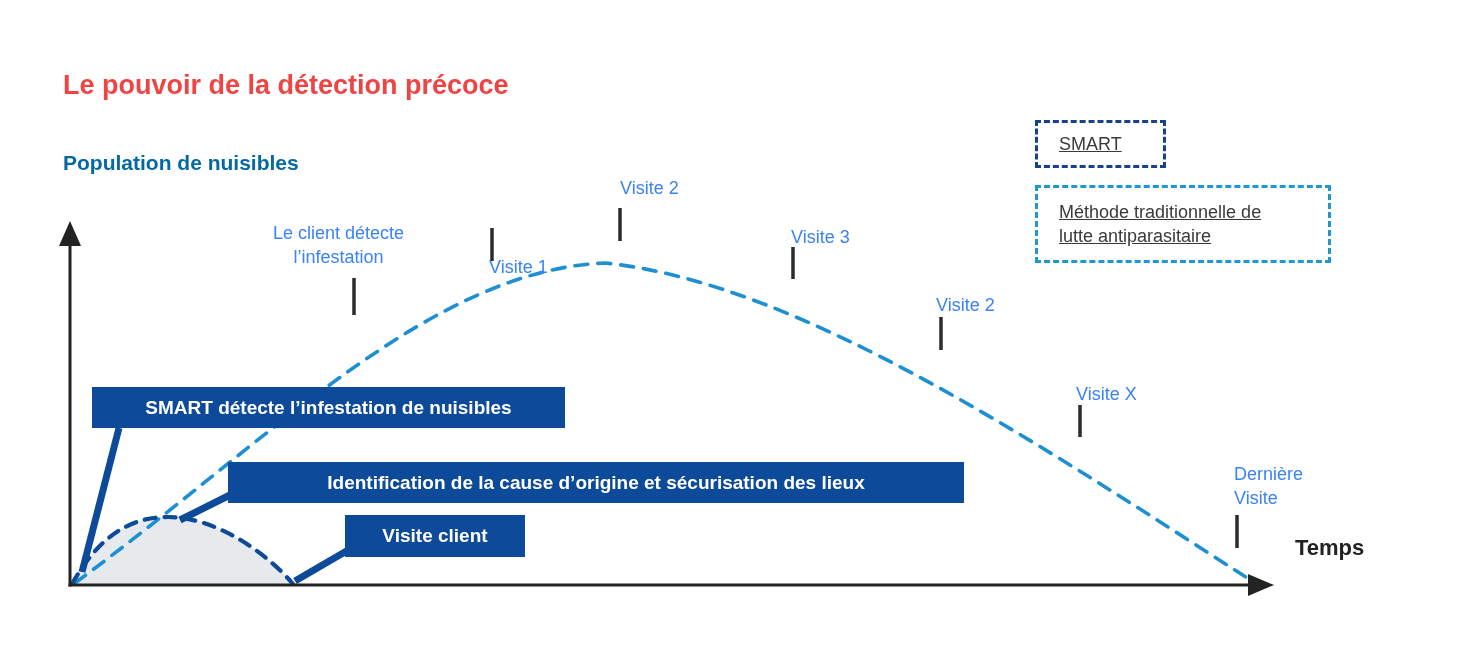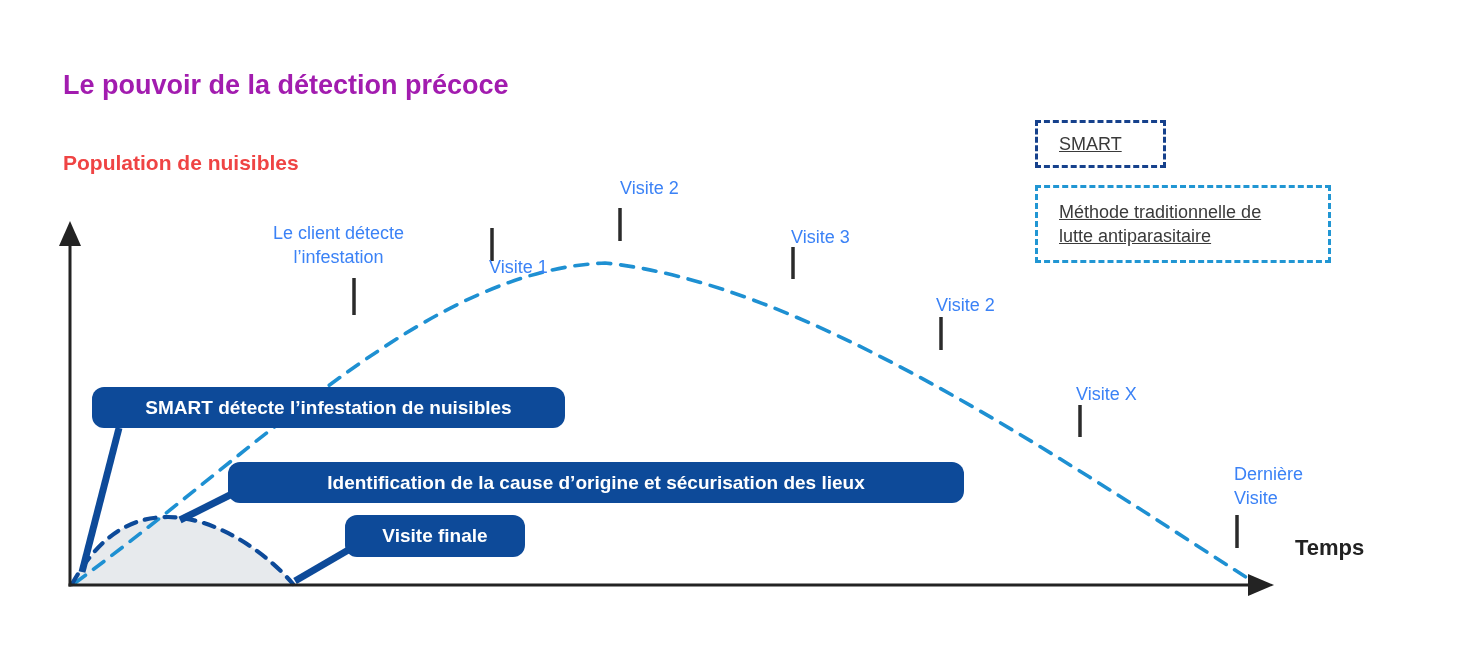--- a/index.html
+++ b/index.html
@@ -1,25 +1,25 @@
 <!DOCTYPE html>
 <html><head>
 <meta charset="utf-8">
 <style>
   html,body{margin:0;padding:0;background:#fff;}
   body{width:1462px;height:656px;position:relative;overflow:hidden;
        font-family:"Liberation Sans",sans-serif;}
   .abs{position:absolute;}
-  .title{left:63px;top:70px;font-size:27px;font-weight:bold;color:#a21caf;}
-  .ylabel{left:63px;top:151px;font-size:21px;font-weight:bold;color:#ef4444;}
+  .title{left:63px;top:70px;font-size:27px;font-weight:bold;color:#ef4444;}
+  .ylabel{left:63px;top:151px;font-size:21px;font-weight:bold;color:#0369a1;}
   .xlabel{left:1295px;top:535px;font-size:22px;font-weight:bold;color:#222;}
   svg.layer{position:absolute;left:0;top:0;width:1462px;height:656px;}
   .annot{font-size:18px;color:#3b82f6;white-space:pre-line;line-height:1.32;}
   .callout{background:#0d4a99;color:#fff;font-weight:bold;font-size:19px;
-           display:flex;align-items:center;justify-content:center;text-align:right;border-radius:12px;}
+           display:flex;align-items:center;justify-content:center;text-align:right;}
   .legend-box{border:3px dashed #16418c;display:flex;align-items:center;
               padding-left:21px;font-size:18px;color:#3a3a3a;box-sizing:border-box;
               white-space:pre-line;line-height:1.35;text-decoration:underline;}
   .legend-box.trad{border-color:#2196d3;}
 </style>
 </head>
 <body>
 
 <svg class="layer" viewBox="0 0 1462 656">
 
@@ -64,13 +64,13 @@
 <div class="abs annot" style="left:489px;top:208px;margin-top:48px;">Visite 1</div>
 <div class="abs annot" style="left:620px;top:177px;">Visite 2</div>
 <div class="abs annot" style="left:791px;top:226px;">Visite 3</div>
 <div class="abs annot" style="left:936px;top:294px;">Visite 2</div>
 <div class="abs annot" style="left:1076px;top:383px;">Visite X</div>
 <div class="abs annot" style="left:1234px;top:463px;">Dernière
 Visite</div>
 
 <div class="abs callout" style="left:92px;top:387px;width:473px;height:41px;">SMART détecte l’infestation de nuisibles</div>
 <div class="abs callout" style="left:228px;top:462px;width:736px;height:41px;">Identification de la cause d’origine et sécurisation des lieux</div>
-<div class="abs callout" style="left:345px;top:515px;width:180px;height:42px;">Visite finale</div>
+<div class="abs callout" style="left:345px;top:515px;width:180px;height:42px;">Visite client</div>
 
 </body></html>

